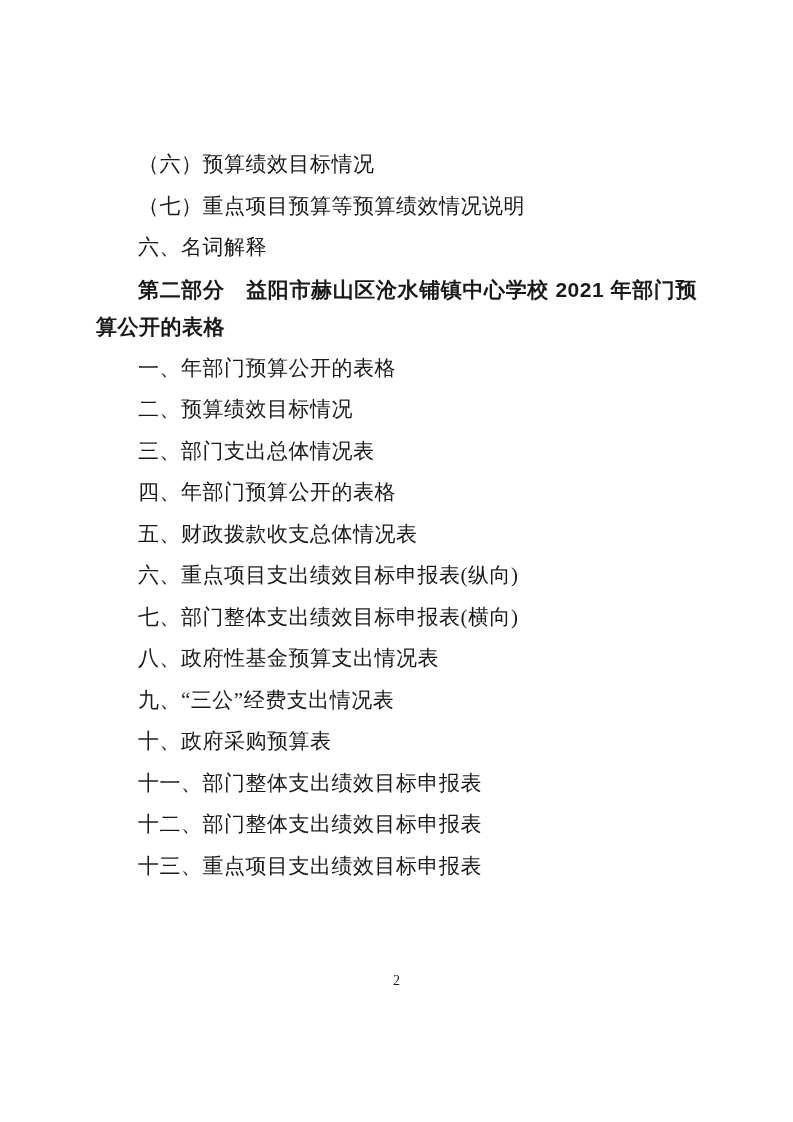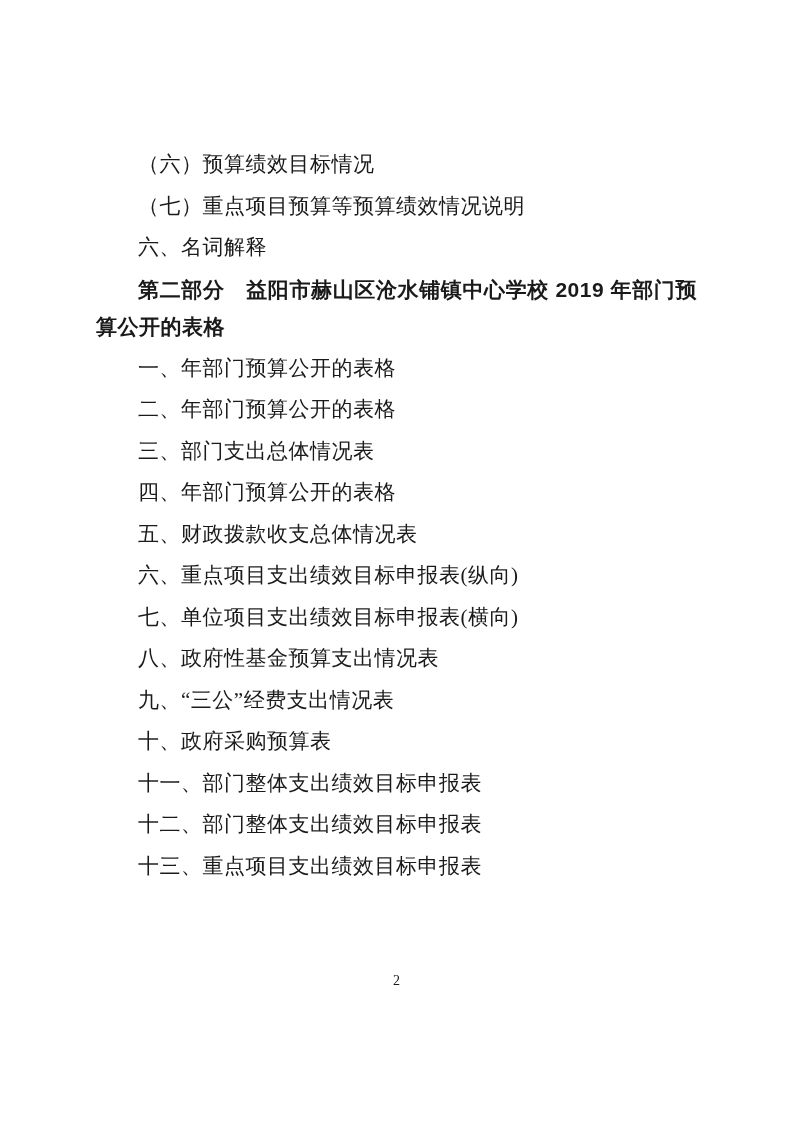--- a/index.html
+++ b/index.html
@@ -50,29 +50,29 @@
 </style>
 </head>
 <body>
 
 <div class="page">
   <div class="content">
     <p>（六）预算绩效目标情况</p>
     <p>（七）重点项目预算等预算绩效情况说明</p>
     <p>六、名词解释</p>
 
-    <p class="section-heading">第二部分　益阳市赫山区沧水铺镇中心学校 2019 年部门预算公开的表格</p>
+    <p class="section-heading">第二部分　益阳市赫山区沧水铺镇中心学校 2021 年部门预算公开的表格</p>
 
     <p>一、年部门预算公开的表格</p>
-    <p>二、年部门预算公开的表格</p>
+    <p>二、预算绩效目标情况</p>
     <p>三、部门支出总体情况表</p>
     <p>四、年部门预算公开的表格</p>
     <p>五、财政拨款收支总体情况表</p>
     <p>六、重点项目支出绩效目标申报表(纵向)</p>
-    <p>七、单位项目支出绩效目标申报表(横向)</p>
+    <p>七、部门整体支出绩效目标申报表(横向)</p>
     <p>八、政府性基金预算支出情况表</p>
     <p>九、“三公”经费支出情况表</p>
     <p>十、政府采购预算表</p>
     <p>十一、部门整体支出绩效目标申报表</p>
     <p>十二、部门整体支出绩效目标申报表</p>
     <p>十三、重点项目支出绩效目标申报表</p>
   </div>
 
   <div class="page-number">2</div>
 </div>

